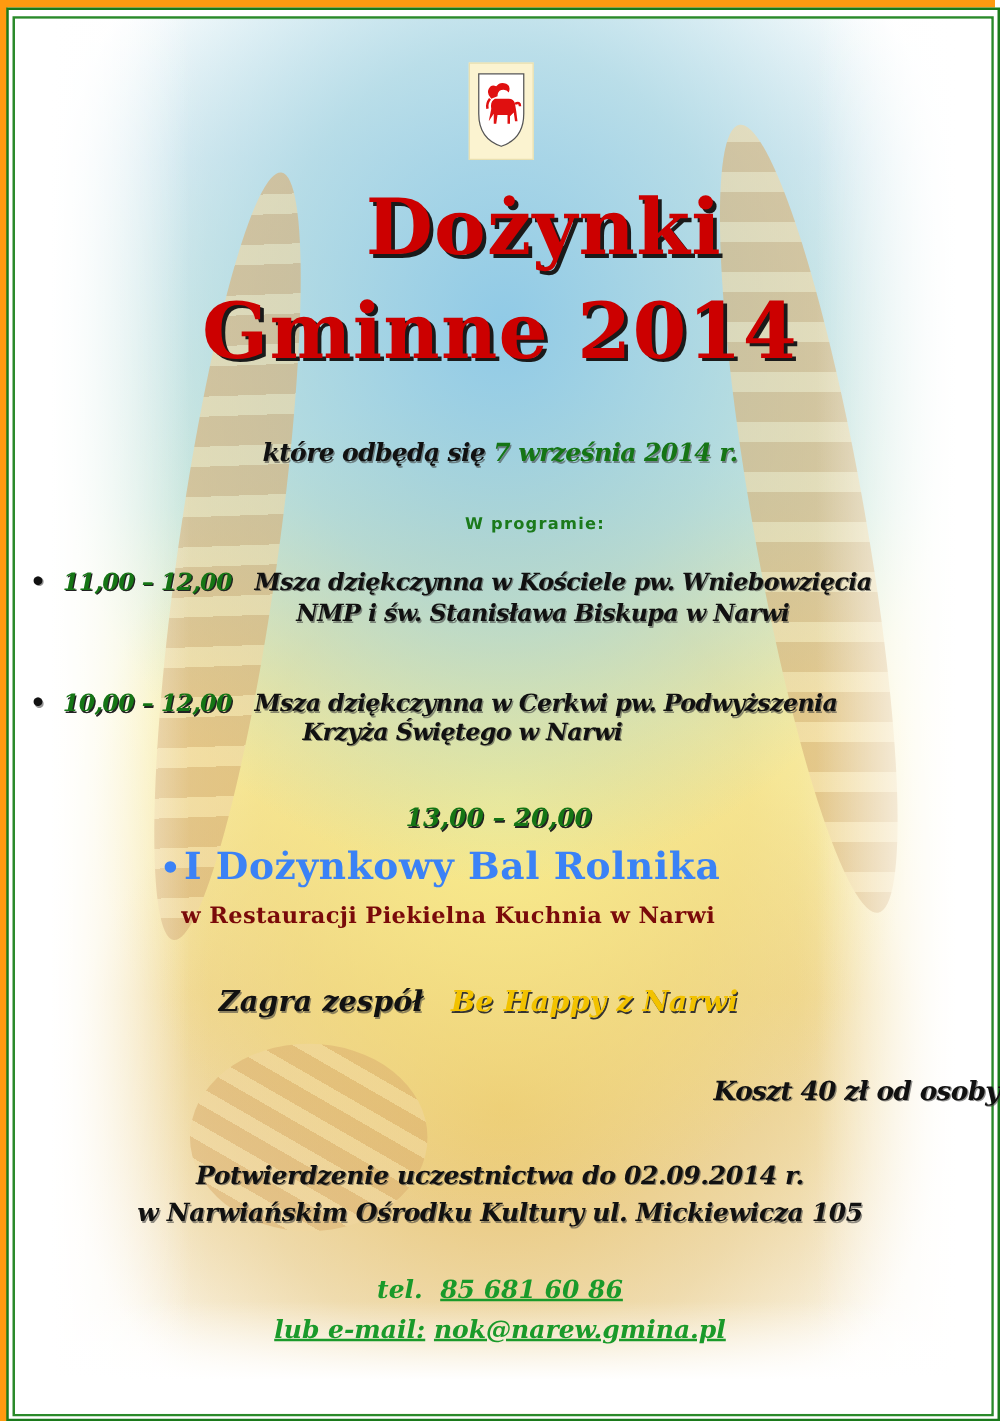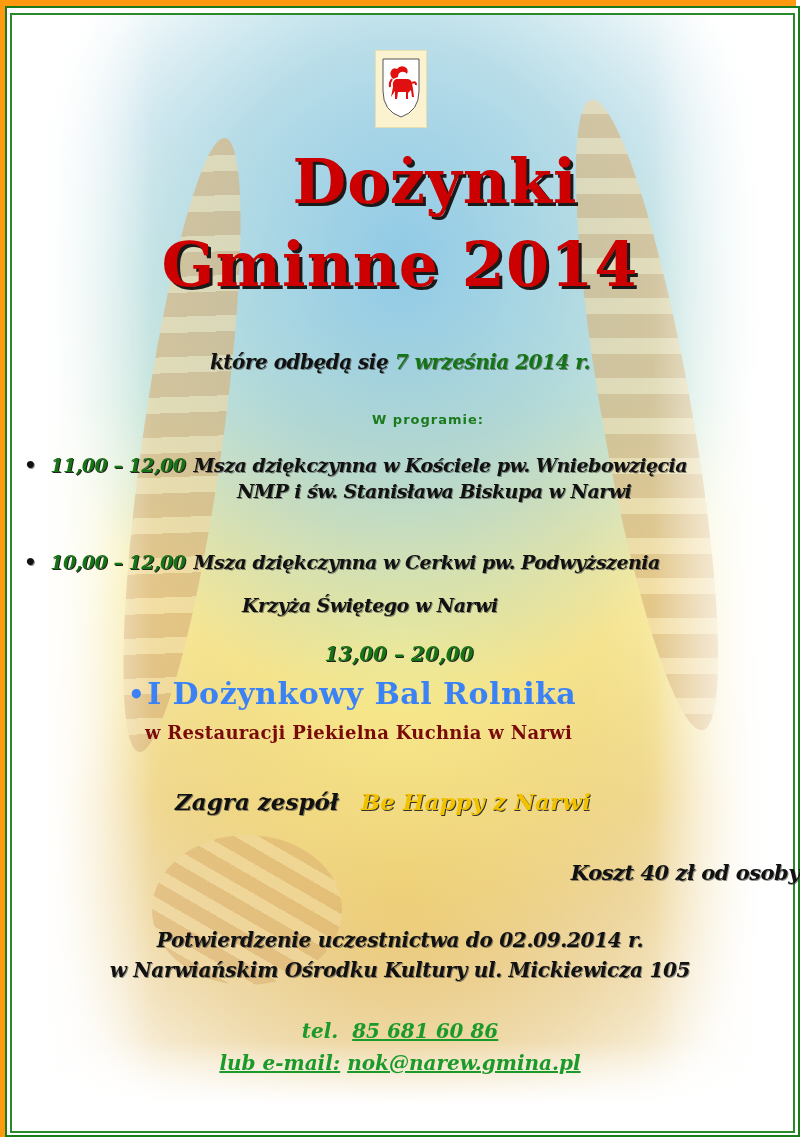--- a/index.html
+++ b/index.html
@@ -49,26 +49,26 @@
   .sh { text-shadow: 1px 1px 0 rgba(60,60,60,0.55); }
 
   .date-line { position: absolute; top: 350px; left: 0; width: 800px; text-align: center; font-size: 20px; color: #111; letter-spacing: -0.5px; }
   .date-line .green { color: #157515; }
 
   .program-label { position: absolute; top: 412px; left: 0; width: 800px; text-align: center;
     font-family: "DejaVu Sans", sans-serif; font-weight: bold; font-size: 13px; color: #1b7a1b; letter-spacing: 1px; margin-left: 28px; }
 
   .event { position: absolute; left: 24px; font-size: 19px; color: #111; letter-spacing: -0.5px; }
   .event .bullet { font-family: "DejaVu Sans", sans-serif; font-style: normal; font-size: 20px; margin-right: 14px; }
-  .event .time { color: #157515; text-shadow: 1px 1px 0 #222; margin-right: 8px; }
+  .event .time { color: #157515; text-shadow: 1px 1px 0 #222; margin-right: 18px; }
   .event .cont { display: block; font-size: 19px; }
   .event1 { top: 453px; }
   .event1 .cont { padding-left: 213px; margin-top: 3px; }
   .event2 { top: 550px; }
-  .event2 .cont { padding-left: 218px; margin-top: 20px; }
+  .event2 .cont { padding-left: 218px; margin-top: 1px; }
 
   .ball-time { position: absolute; top: 642px; left: 0; width: 798px; text-align: center; font-size: 20px; color: #157515; text-shadow: 1px 1px 0 #222; }
   .ball-title { position: absolute; top: 676px; left: 128px; font-family: "DejaVu Serif", serif; font-weight: bold; font-size: 30px; color: #3b82f6; letter-spacing: 0.5px; }
   .ball-title .bullet { font-family: "DejaVu Sans", sans-serif; font-size: 26px; margin-right: 2px; }
   .ball-venue { position: absolute; top: 722px; left: 145px; font-family: "DejaVu Serif", serif; font-weight: bold; font-size: 18px; color: #7a0a0a; letter-spacing: 0.3px; }
 
   .band-line { position: absolute; top: 788px; left: 175px; font-size: 23px; color: #111; }
   .band-line .band { color: #f2c200; text-shadow: 1px 1px 0 #333; margin-left: 22px; }
 
   .cost { position: absolute; top: 860px; left: 0; width: 800px; text-align: right; font-size: 21px; color: #111; letter-spacing: -0.5px; }

